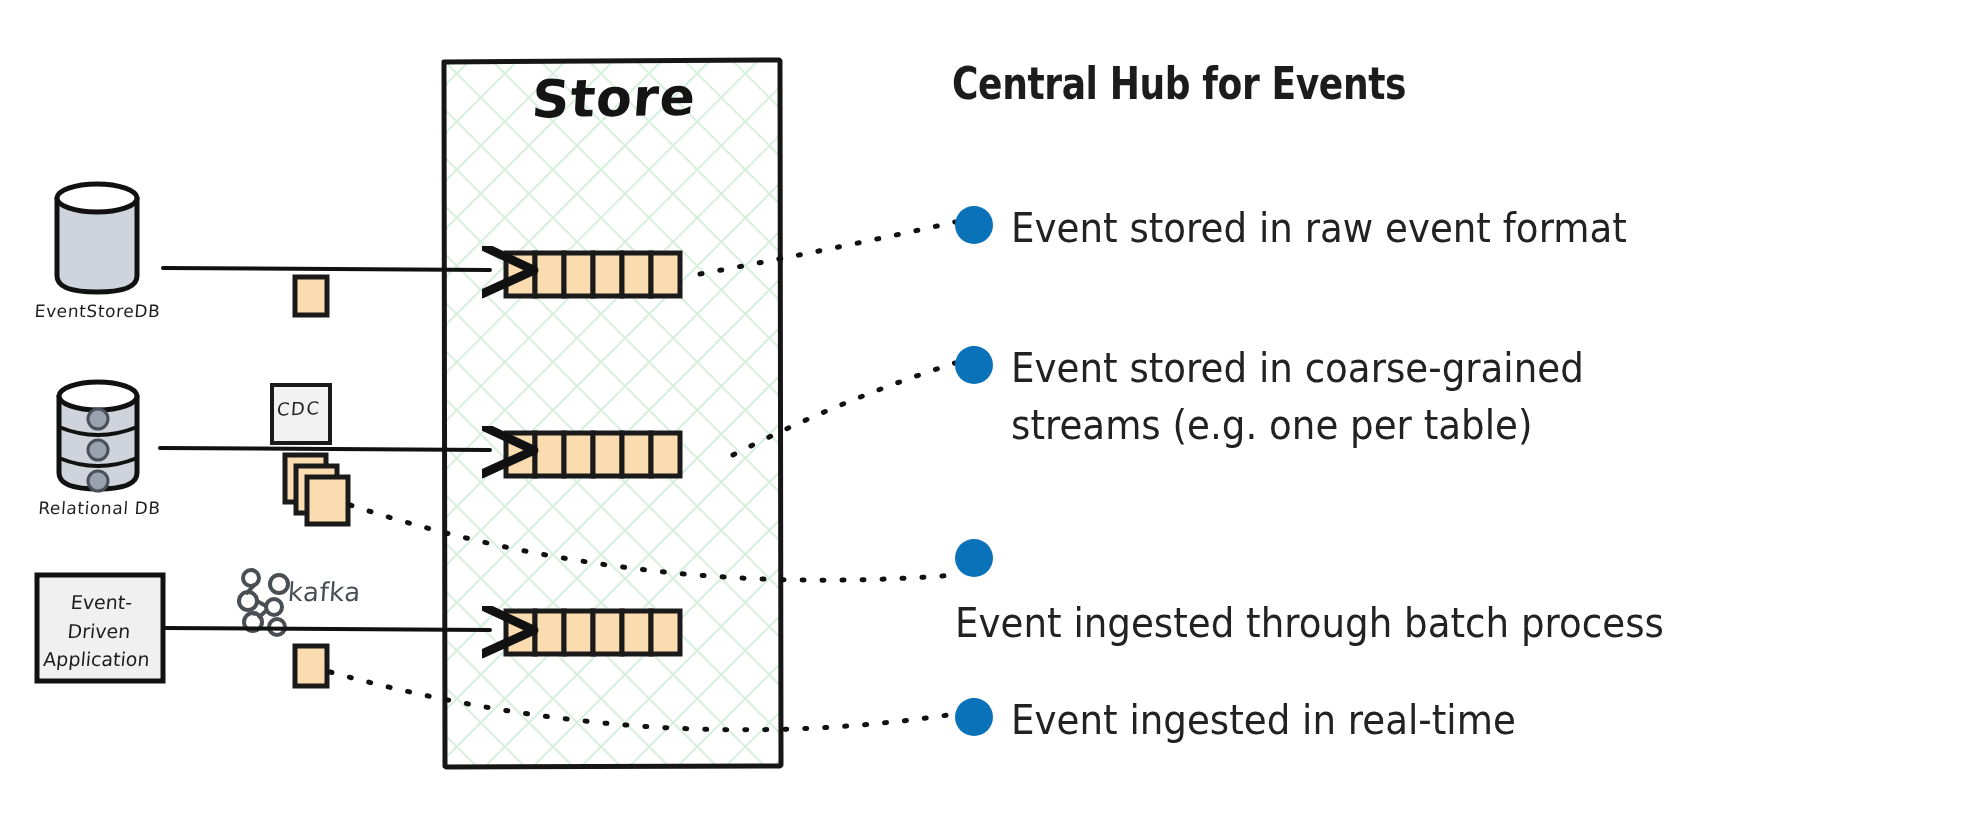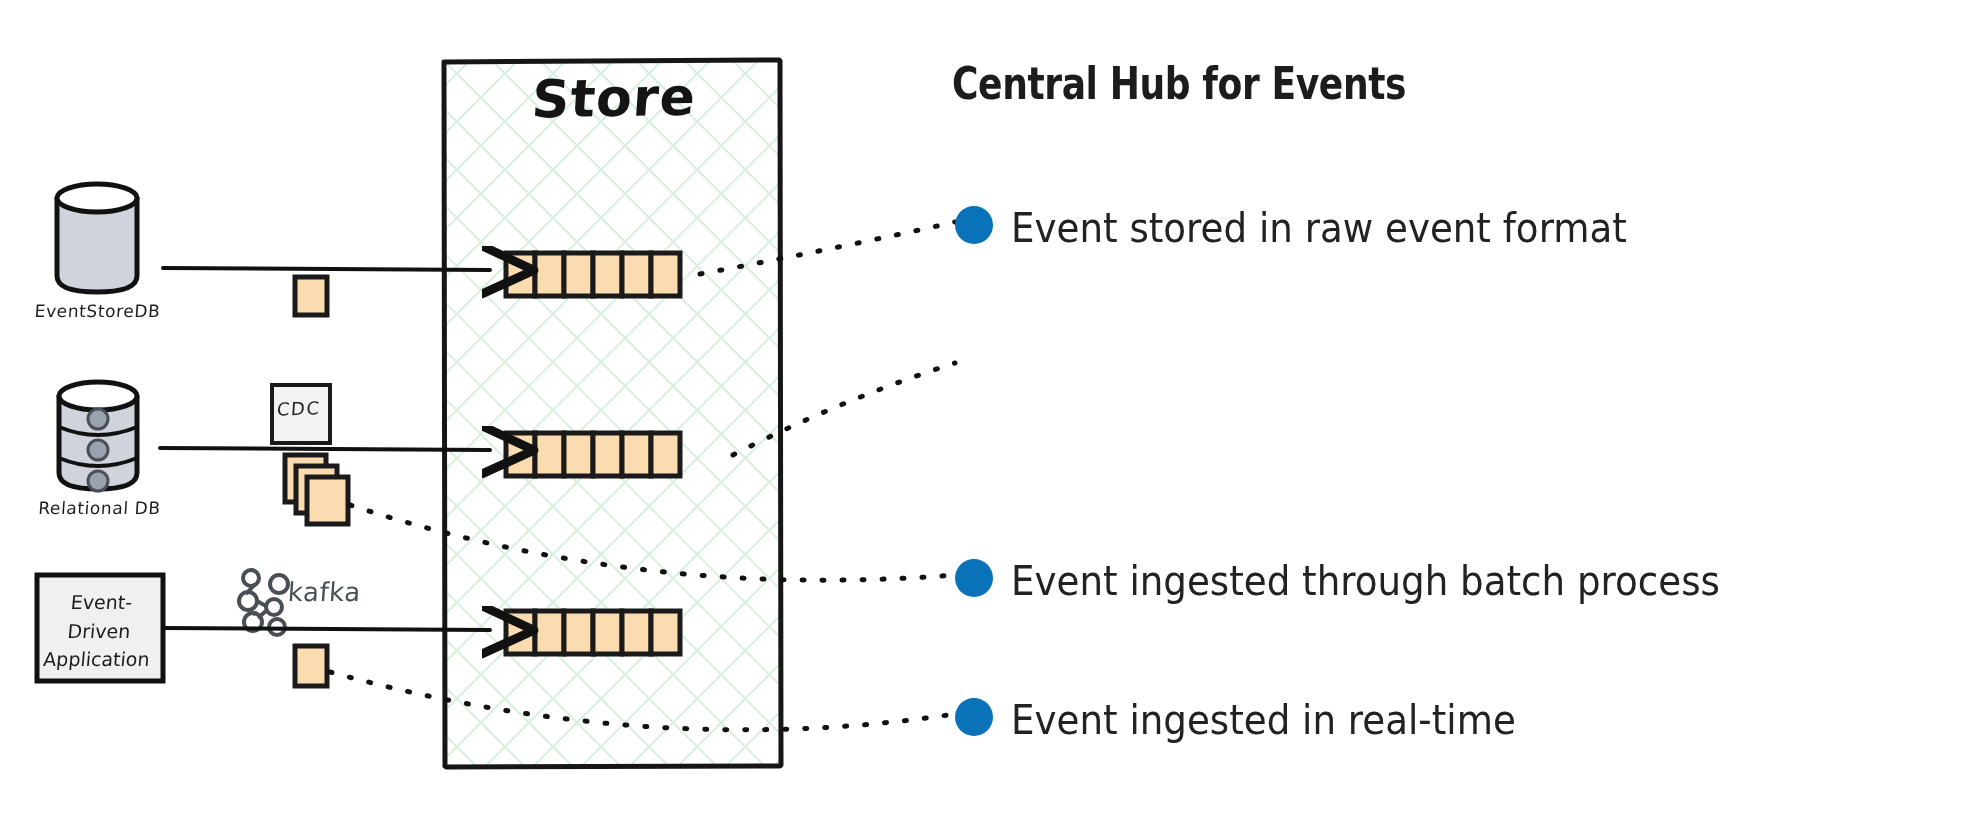--- a/index.html
+++ b/index.html
@@ -253,22 +253,27 @@
   <div class="panel-title">Central Hub for Events</div>
 </div>
 
 <div class="bullet-list">
 
   <div class="bullet-row" style="top:200px;">
     <span class="bullet-dot"></span>
     <span class="bullet-text">Event stored in raw event format</span>
   </div>
 
-
-  <div class="bullet-row" style="top:553px;">
+  <div class="bullet-row" style="top:340px;">
+    <span class="bullet-dot"></span>
+    <span class="bullet-text">Event stored in coarse-grained
+streams (e.g. one per table)</span>
+  </div>
+
+  <div class="bullet-row" style="top:533px;flex-direction:column;">
     <span class="bullet-dot"></span>
     <span class="bullet-text">Event ingested through batch process</span>
   </div>
 
   <div class="bullet-row" style="top:692px;text-align:center;">
     <span class="bullet-dot"></span>
     <span class="bullet-text">Event ingested in real-time</span>
   </div>
 
 </div>

